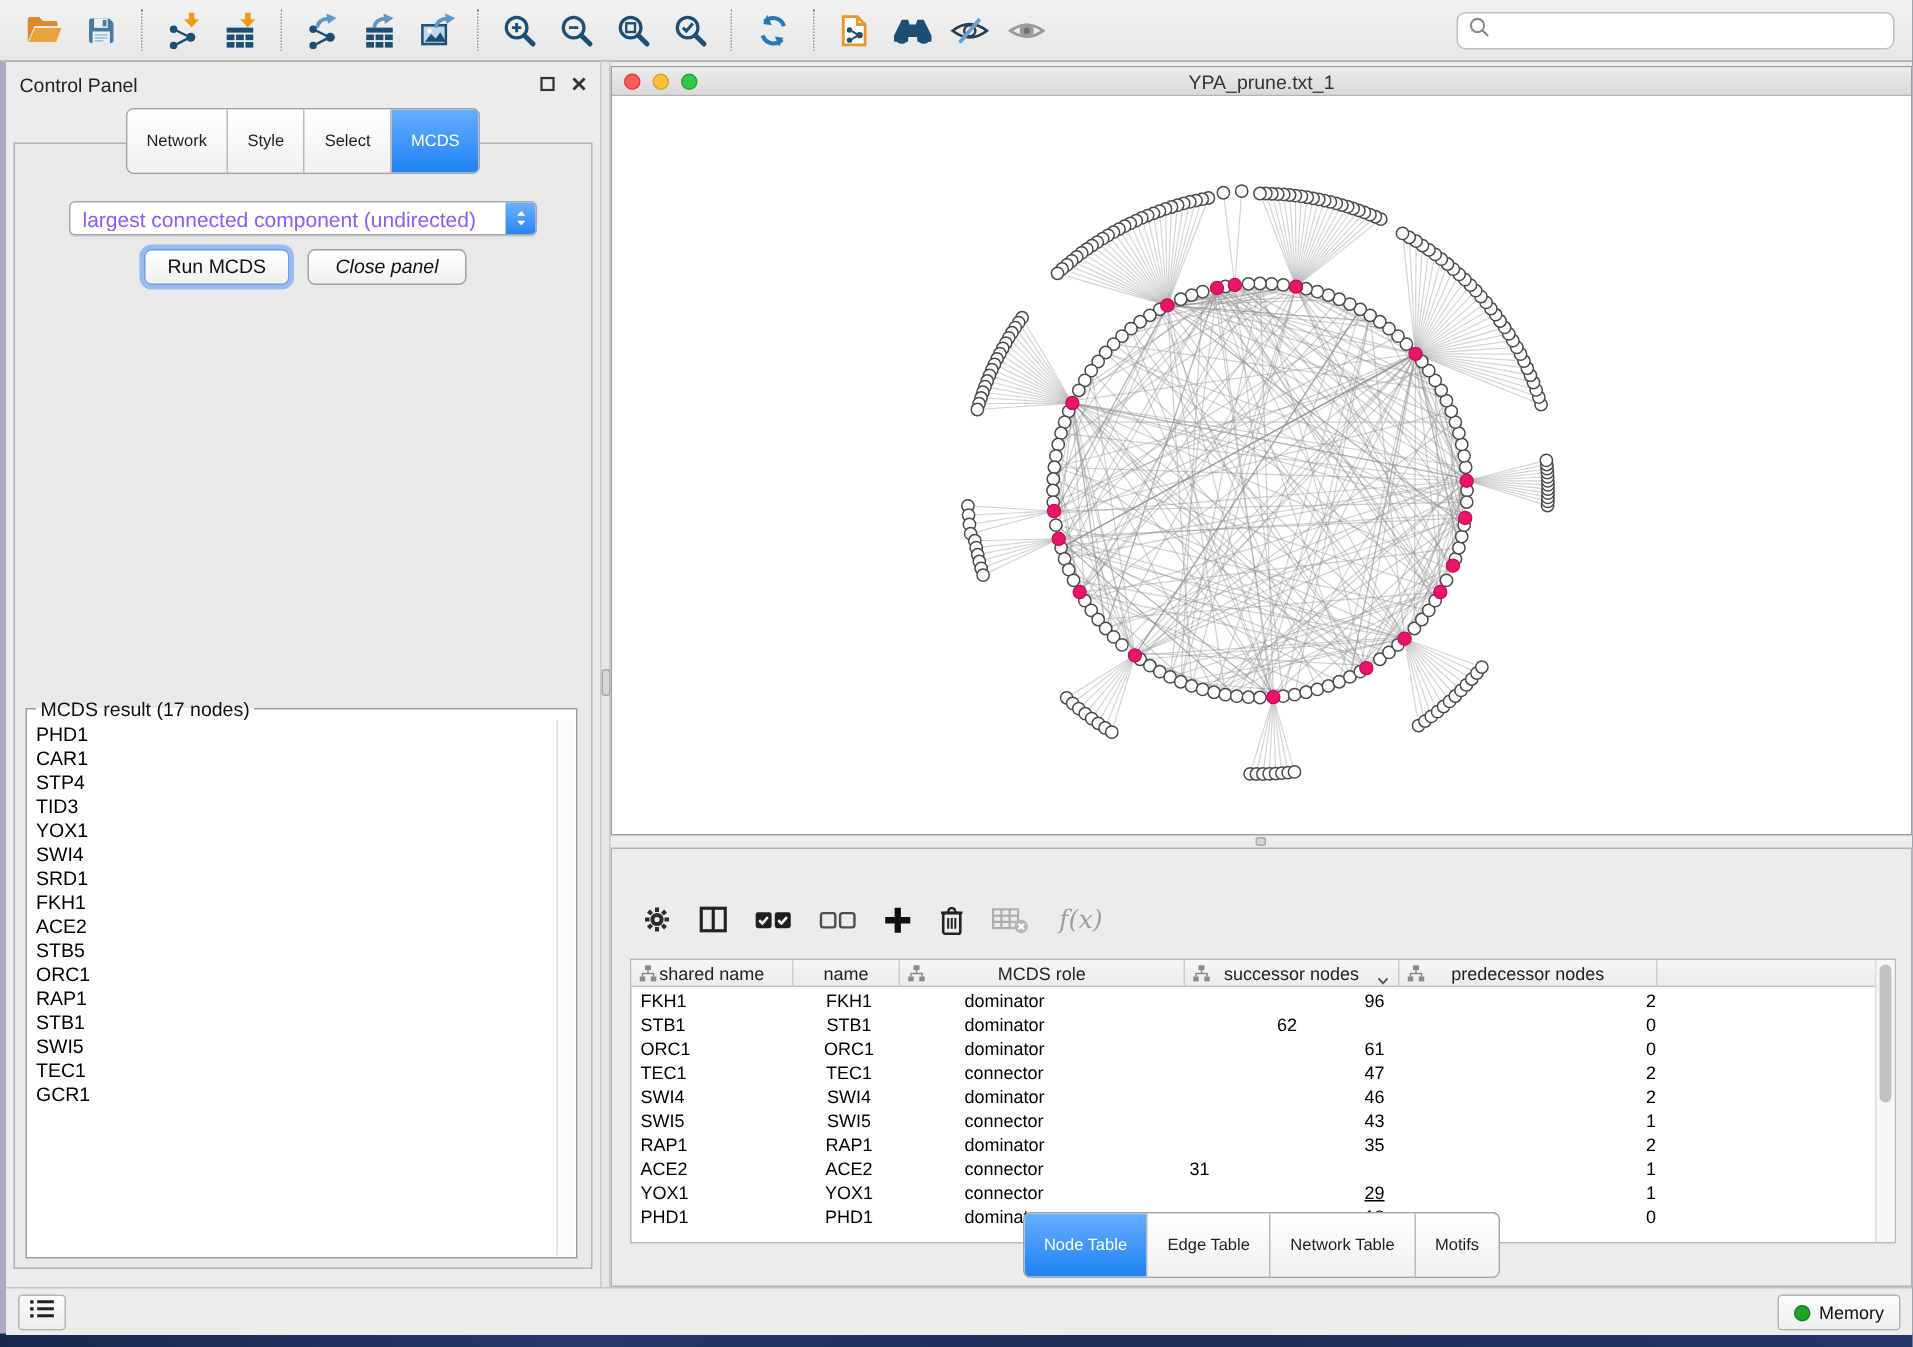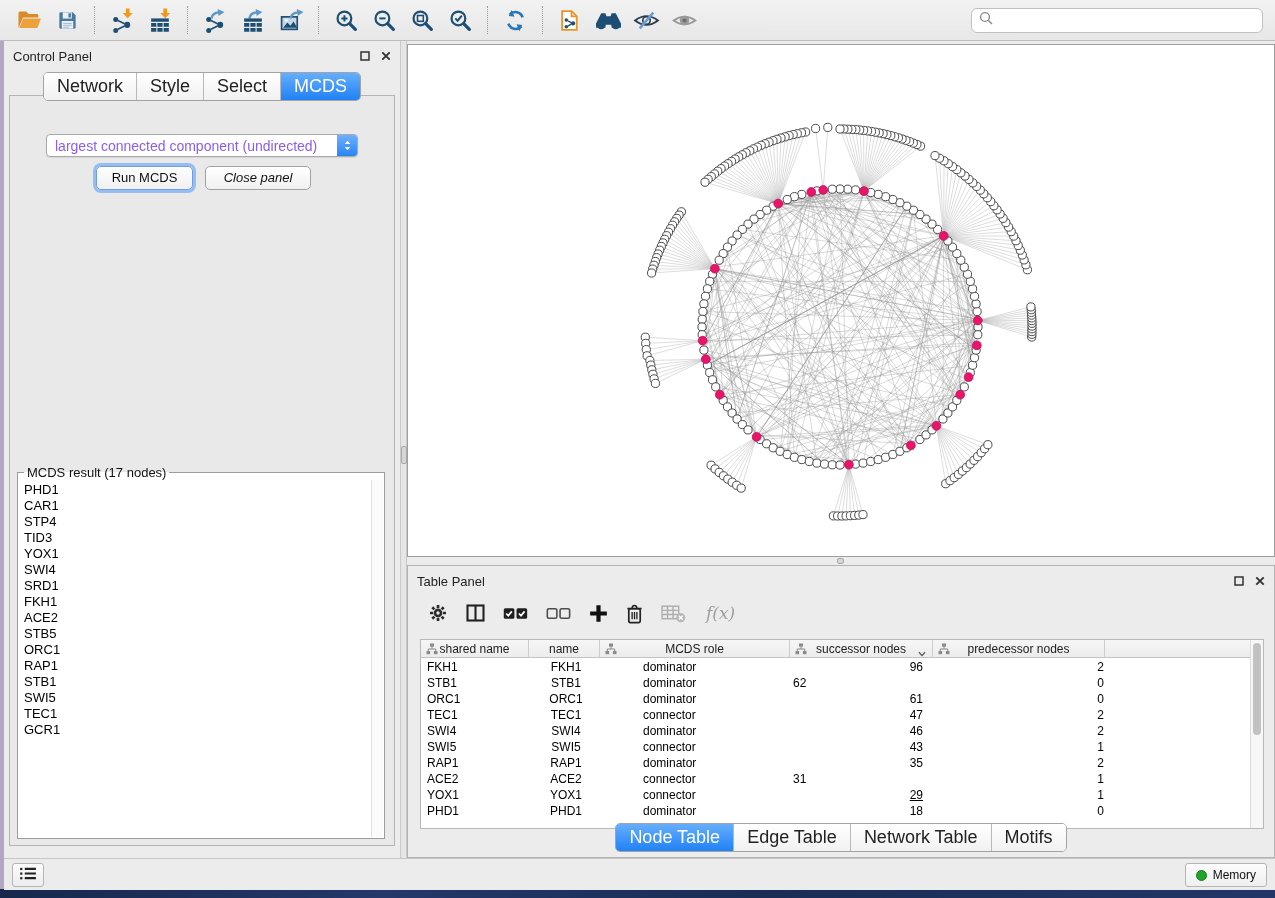--- a/index.html
+++ b/index.html
@@ -29,21 +29,21 @@
   .main { position:absolute; left:4px; top:41px; width:1271px; height:817px; background:#ececec; }
 
   
   .control-panel { position:absolute; left:0; top:0; width:396px; height:817px; }
   .cp-titlerow { position:absolute; left:0; top:0; width:100%; height:30px; }
   .panel-title { position:absolute; left:9px; top:8px; font-size:13px; color:#222; }
   .win-btns { position:absolute; right:8px; top:8px; display:flex; gap:8px; align-items:center; }
   .win-btn { width:13px; height:13px; display:flex; align-items:center; justify-content:center; cursor:default; }
 
   .seg-group { display:inline-flex; border:1px solid #a3a3a3; border-radius:5px; overflow:hidden; background:#fdfdfd; }
-  .seg-btn { font-size:18px; padding:3px 13px; background:linear-gradient(#ffffff,#f1f1f1); color:#222;
+  .seg-btn { font-size:11px; padding:15px 13px; background:linear-gradient(#ffffff,#f1f1f1); color:#222;
      border-left:1px solid #b9b9b9; cursor:default; white-space:nowrap; }
   .seg-btn:first-child { border-left:none; }
   .seg-btn.active { background:linear-gradient(#66aefd,#2081f5); color:#fff; }
   .cp-tabs { position:absolute; left:0; top:31px; width:100%; text-align:center; z-index:2; }
 
   .cp-content { position:absolute; left:5px; top:54px; width:386px; height:751px;
      background:#e9e9e9; border:1px solid #b4b4b4; }
   .opt-label { position:absolute; left:0; top:16px; width:100%; text-align:center; font-size:13px; color:#111; }
   .dropdown { position:absolute; left:36px; top:38px; width:312px; height:23px; background:#fff;
      border:1px solid #a9a9a9; border-radius:4px; display:flex; align-items:center; box-shadow:0 1px 1px rgba(0,0,0,.08); }
@@ -362,20 +362,28 @@
           <div class="list-scroll"></div>
         </fieldset>
       </div>
     </div>
 
     <div class="v-splitter" style="border-left:1px solid #c9c9c9; border-right:1px solid #c9c9c9;">
       <span class="handle"></span>
     </div>
 
     <div class="net-window">
+      <div class="net-titlebar">
+        <span class="lights">
+          <span class="light red"></span>
+          <span class="light yellow"></span>
+          <span class="light green"></span>
+        </span>
+        <span class="net-title">YPA_prune.txt_1</span>
+      </div>
       <div class="net-canvas">
         <svg width="866" height="492" viewBox="0 0 866 492">
             <g stroke="#8f8f8f" stroke-opacity="0.42" stroke-width="0.8">
               <line x1="370.2" y1="139.6" x2="569.8" y2="255.3"></line>
               <line x1="370.2" y1="139.6" x2="562.3" y2="217.4"></line>
               <line x1="370.2" y1="139.6" x2="568.1" y2="286.1"></line>
               <line x1="370.2" y1="139.6" x2="386.4" y2="393.3"></line>
               <line x1="370.2" y1="139.6" x2="294.9" y2="278.5"></line>
               <line x1="370.2" y1="139.6" x2="319.5" y2="183.1"></line>
               <line x1="370.2" y1="139.6" x2="297.5" y2="232.3"></line>
@@ -1067,35 +1075,20 @@
             </g>
           </svg>
       </div>
     </div>
 
     <div class="h-splitter">
       <span class="handle"></span>
     </div>
 
     <div class="table-panel">
-      <div class="tp-titlerow">
-        <span class="panel-title">Table Panel</span>
-        <span class="win-btns">
-          <span class="win-btn">
-            <svg width="10" height="10" viewBox="0 0 10 10">
-                <rect x="1" y="1" width="8" height="8" fill="none" stroke="#333" stroke-width="1.5"></rect>
-              </svg>
-          </span>
-          <span class="win-btn">
-            <svg width="10" height="10" viewBox="0 0 10 10">
-                <path d="M1.3 1.3 L8.7 8.7 M8.7 1.3 L1.3 8.7" stroke="#333" stroke-width="1.9"></path>
-              </svg>
-          </span>
-        </span>
-      </div>
       <div class="tp-toolbar">
           <span class="tp-btn">
             <svg width="20" height="20" viewBox="0 0 20 20">
               <path d="M10 2 V5 M10 15 V18 M2 10 H5 M15 10 H18 M4.3 4.3 L6.4 6.4 M13.6 13.6 L15.7 15.7 M15.7 4.3 L13.6 6.4 M6.4 13.6 L4.3 15.7" stroke="#2b2b2b" stroke-width="2.7"></path>
               <circle cx="10" cy="10" r="4.4" fill="#2b2b2b"></circle>
               <circle cx="10" cy="10" r="1.7" fill="#ececec"></circle>
             </svg>
           </span>
           <span class="tp-btn">
             <svg width="21" height="20" viewBox="0 0 20 20">
@@ -1205,21 +1198,21 @@
               <span class="td" style="width: 109px; text-align: left; padding: 0px 0px 0px 6px;">FKH1</span>
               <span class="td" style="width: 72px; text-align: center; padding: 0px;">FKH1</span>
               <span class="td" style="width: 191px; text-align: left; padding: 0px 0px 0px 41px;">dominator</span>
               <span class="td" style="width: 144px; text-align: right; padding: 0px 14px 0px 0px;">96</span>
               <span class="td" style="width: 173px; text-align: right; padding: 0px 6px 0px 0px;">2</span>
             </div>
             <div class="tr">
               <span class="td" style="width: 109px; text-align: left; padding: 0px 0px 0px 6px;">STB1</span>
               <span class="td" style="width: 72px; text-align: center; padding: 0px;">STB1</span>
               <span class="td" style="width: 191px; text-align: left; padding: 0px 0px 0px 41px;">dominator</span>
-              <span class="td" style="width: 144px; text-align: left; padding: 0px 14px 0px 0px;">62</span>
+              <span class="td" style="width: 144px; text-align: center; padding: 0px 14px 0px 0px;">62</span>
               <span class="td" style="width: 173px; text-align: right; padding: 0px 6px 0px 0px;">0</span>
             </div>
             <div class="tr">
               <span class="td" style="width: 109px; text-align: left; padding: 0px 0px 0px 6px;">ORC1</span>
               <span class="td" style="width: 72px; text-align: center; padding: 0px;">ORC1</span>
               <span class="td" style="width: 191px; text-align: left; padding: 0px 0px 0px 41px;">dominator</span>
               <span class="td" style="width: 144px; text-align: right; padding: 0px 14px 0px 0px;">61</span>
               <span class="td" style="width: 173px; text-align: right; padding: 0px 6px 0px 0px;">0</span>
             </div>
             <div class="tr">

